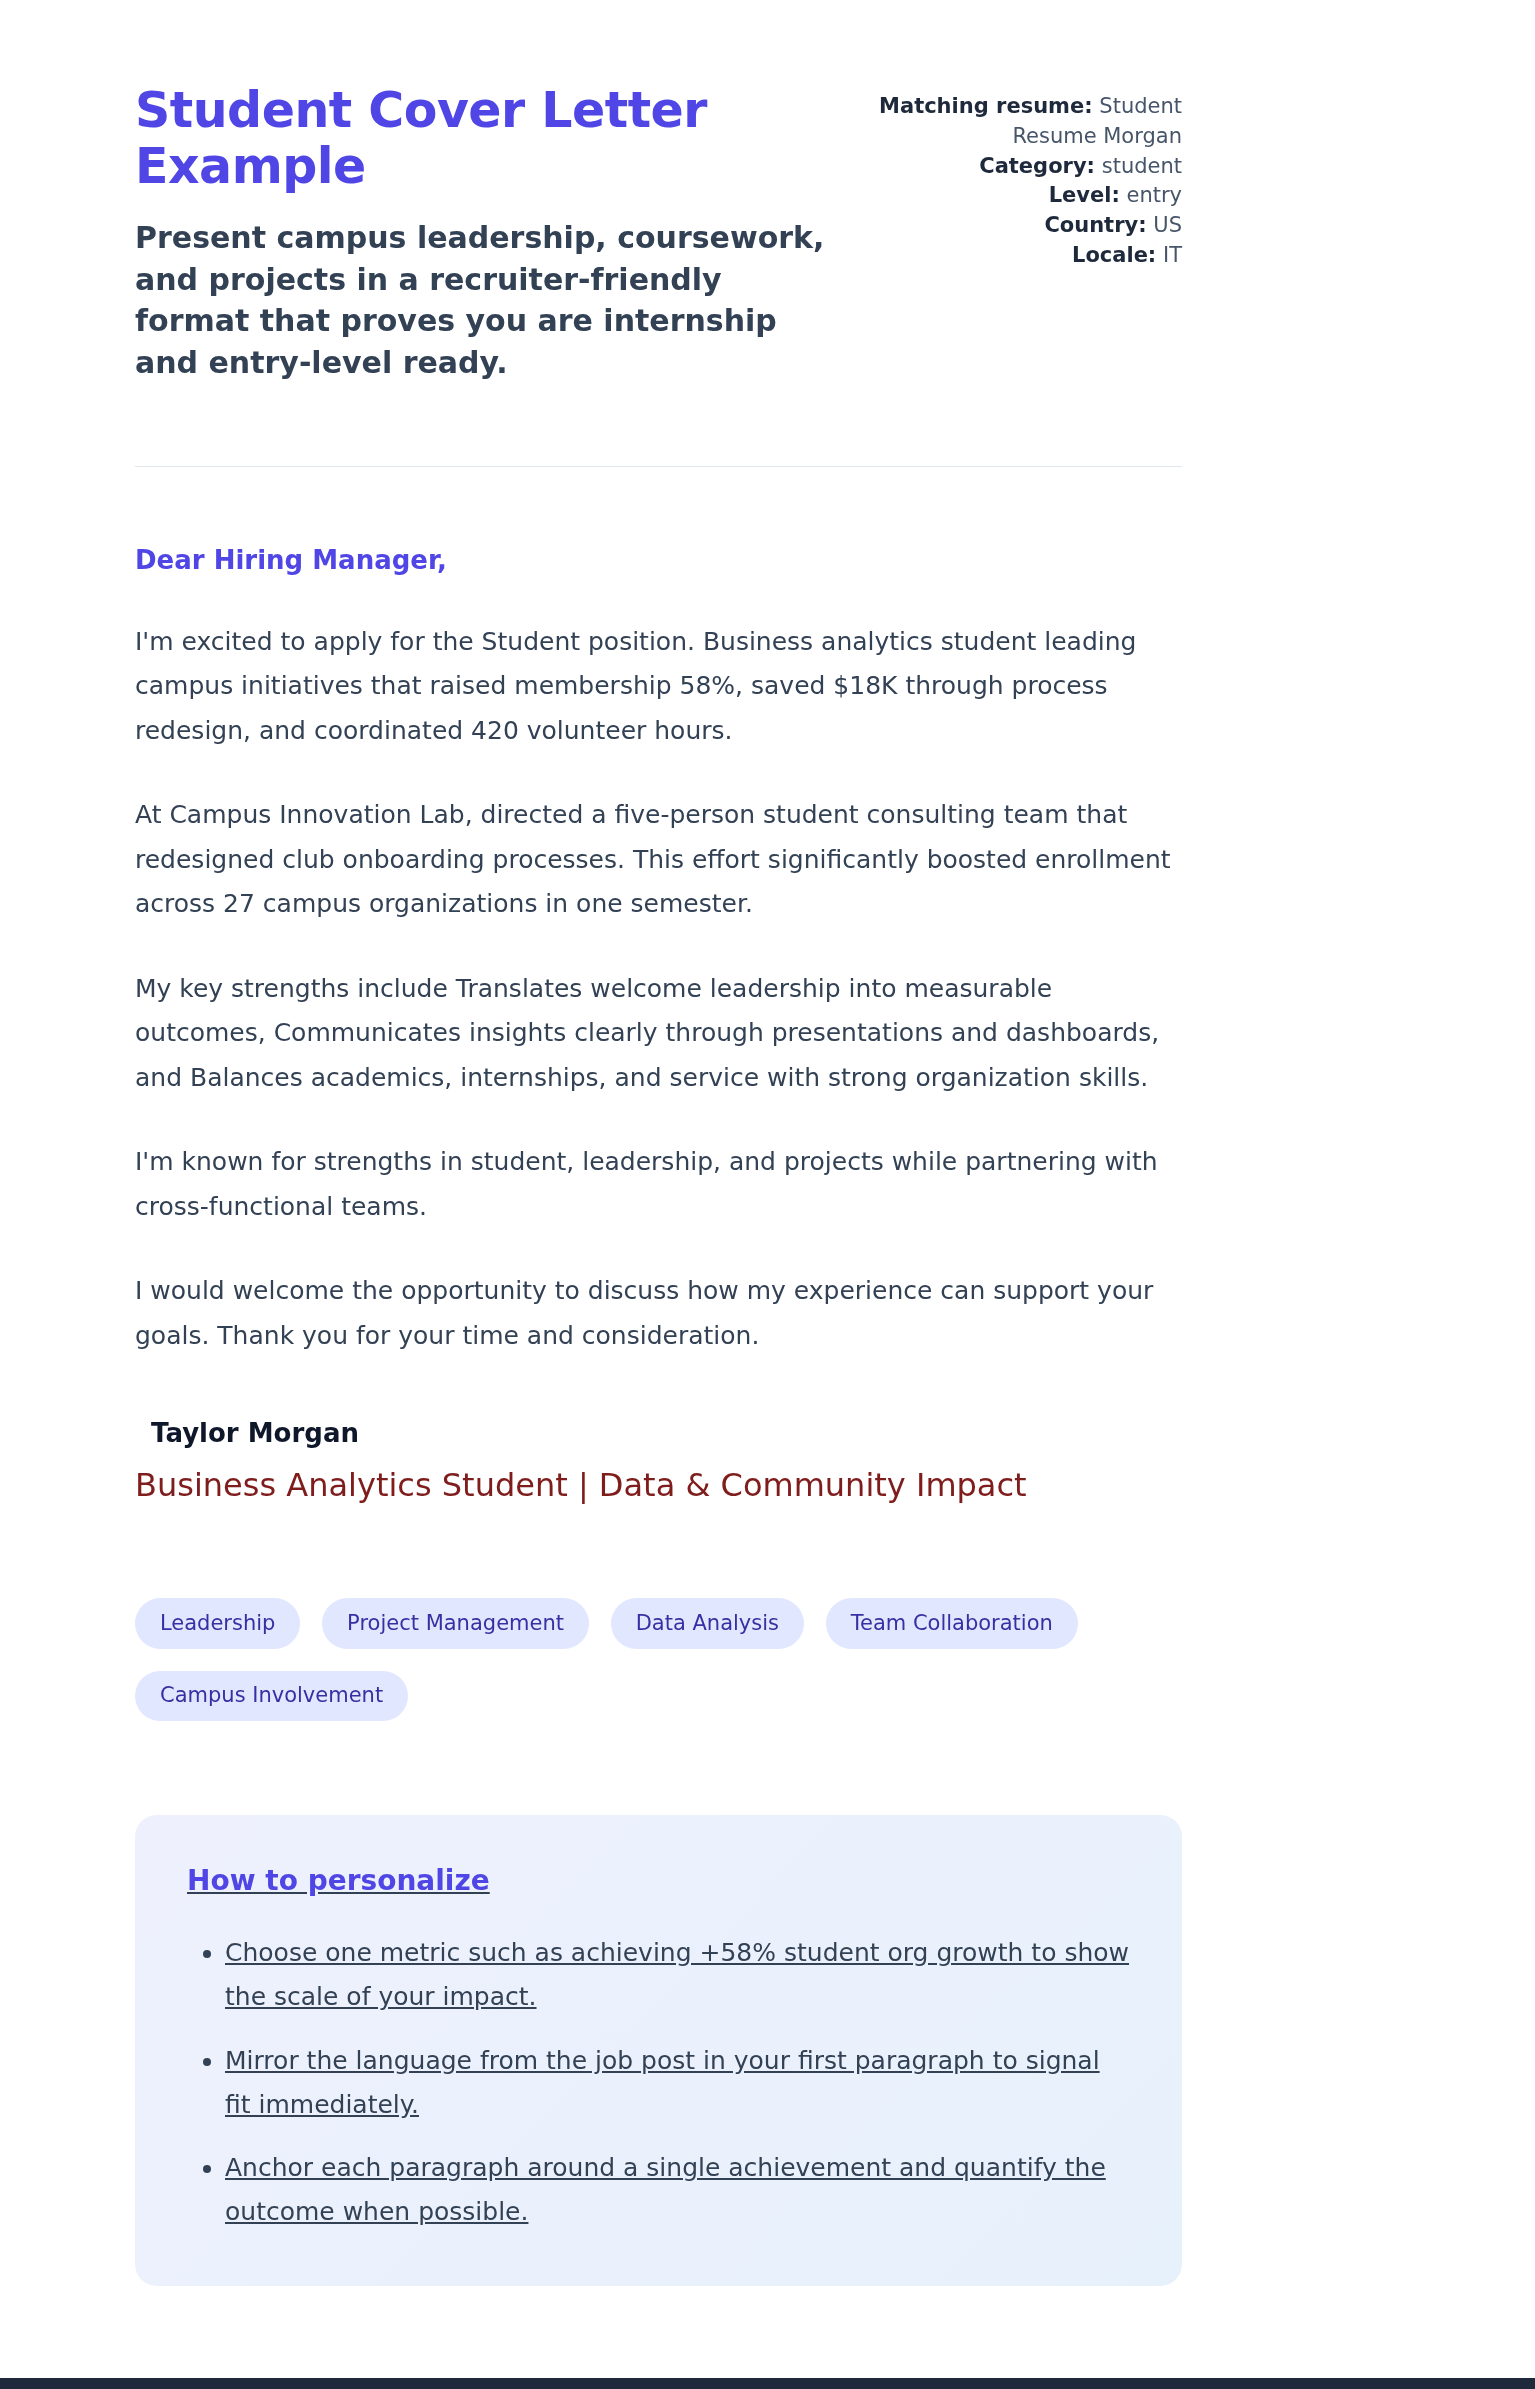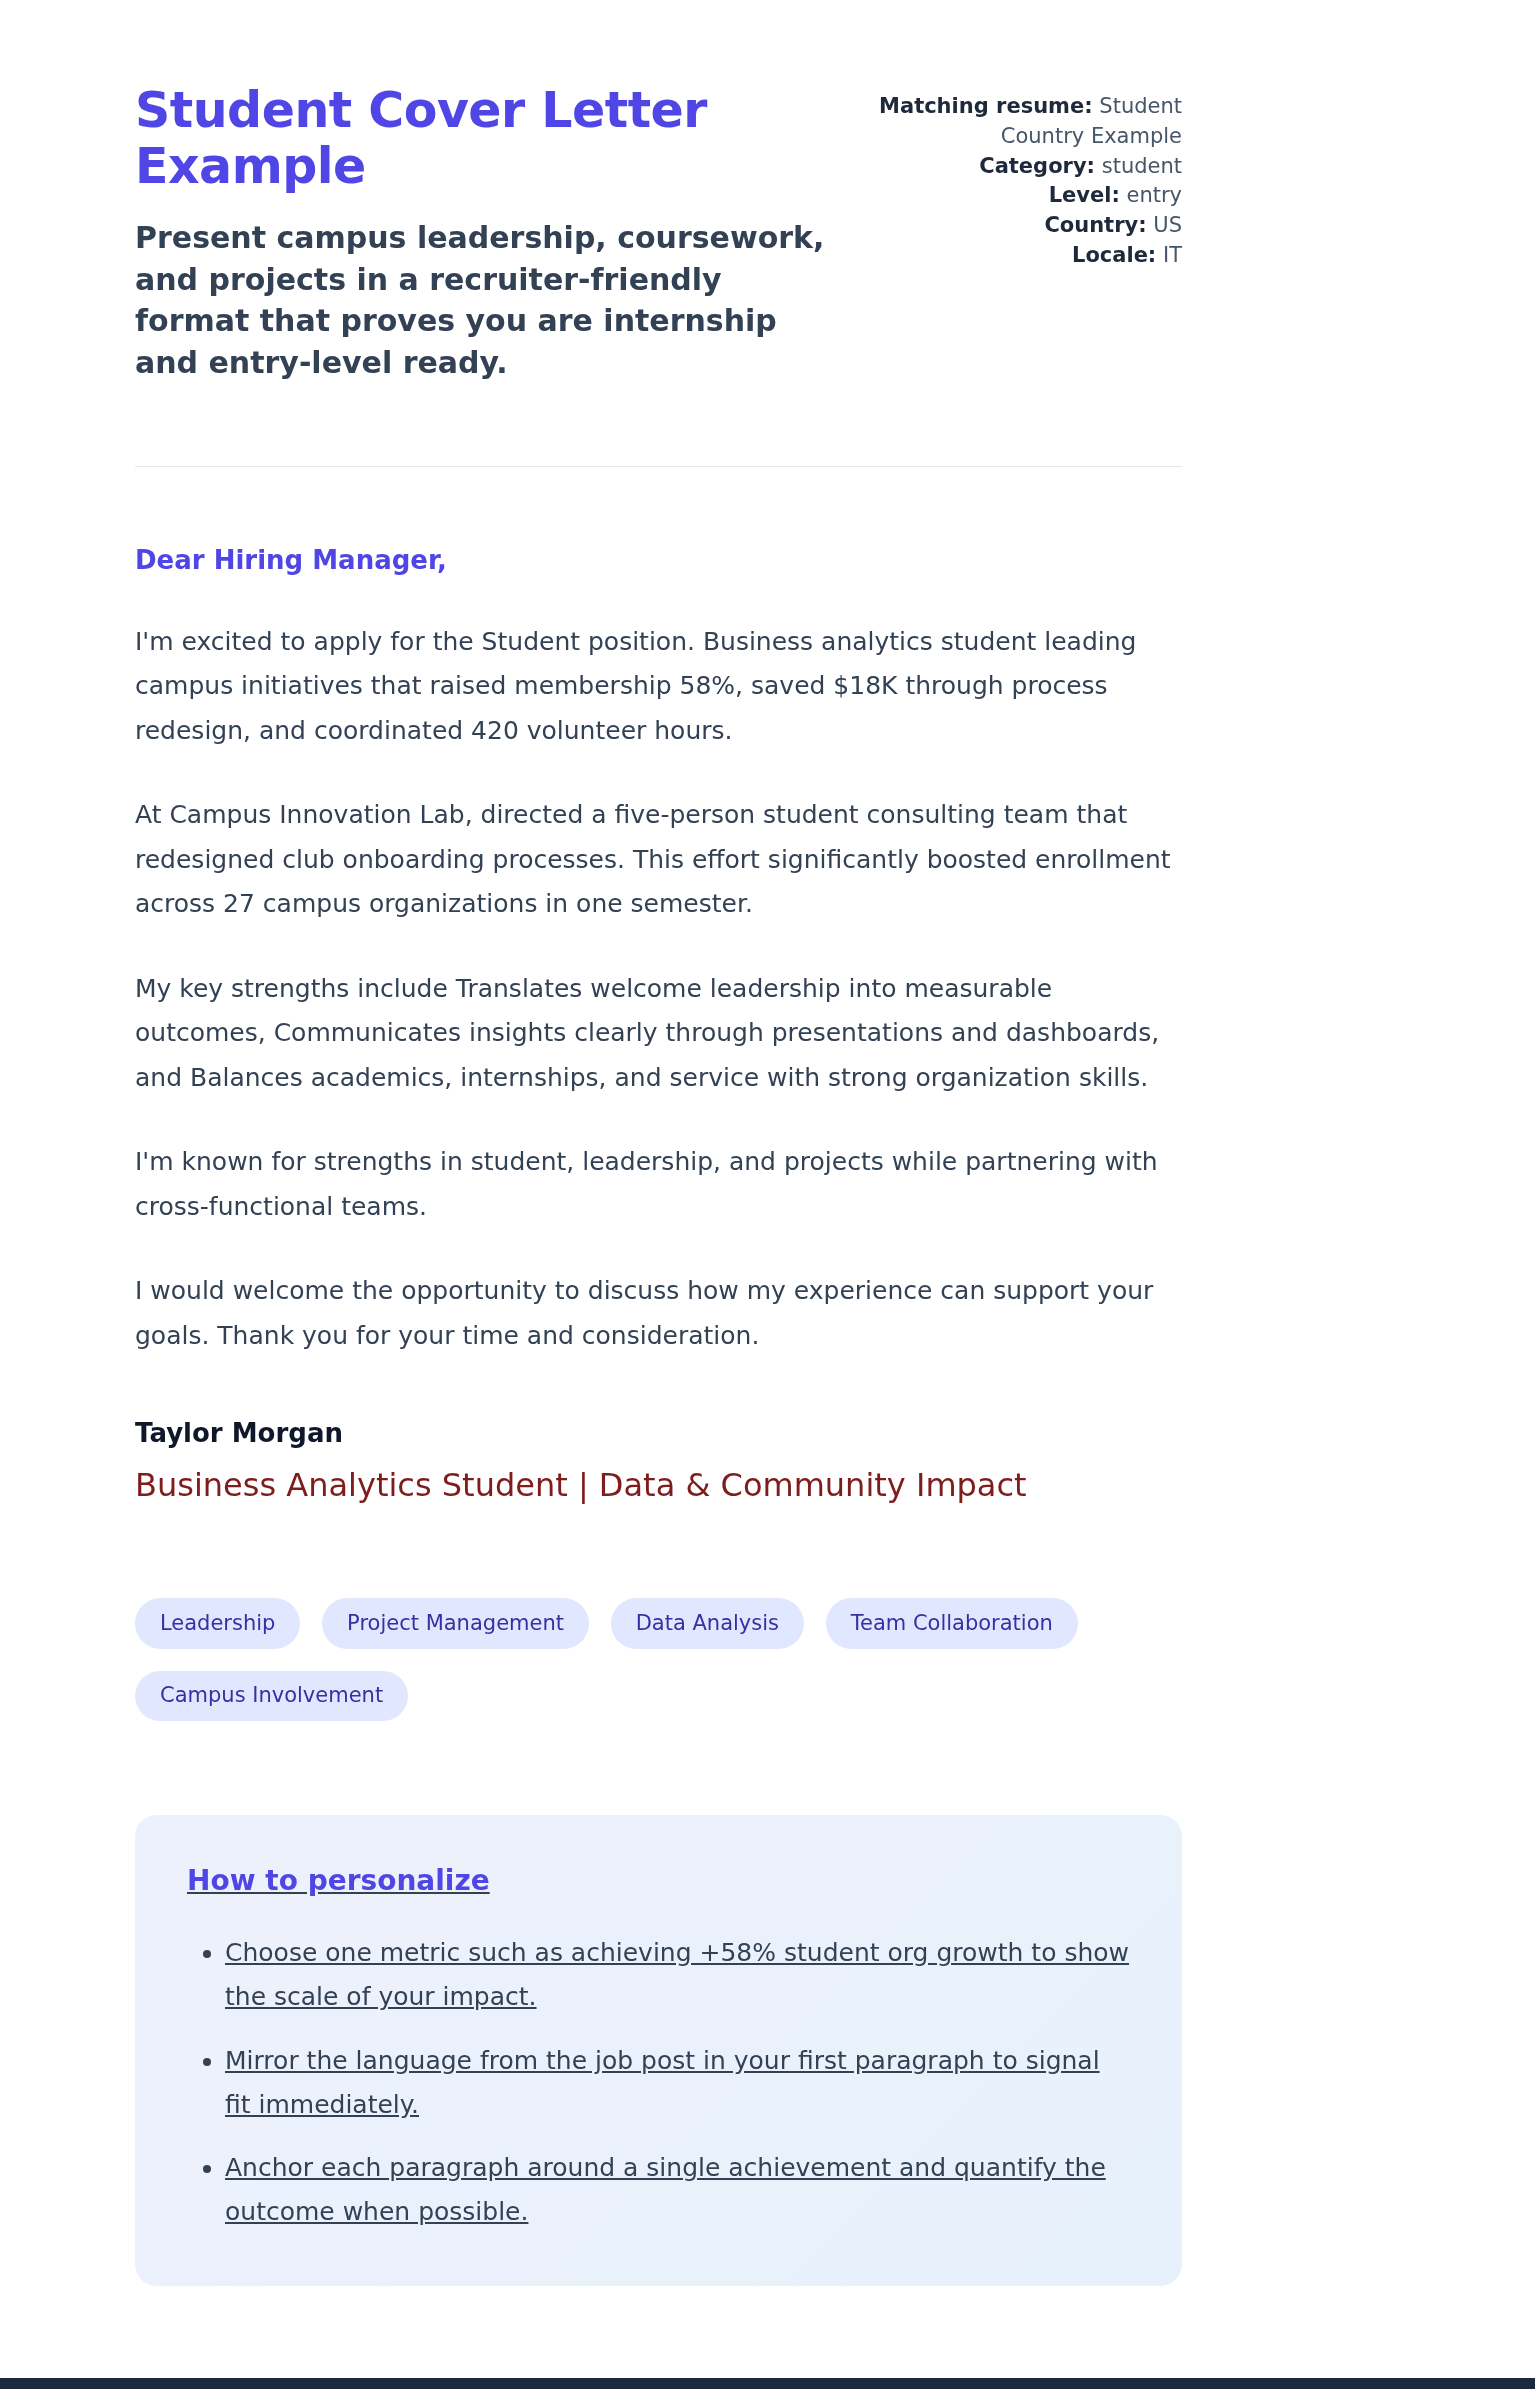--- a/index.html
+++ b/index.html
@@ -46,21 +46,21 @@
   .meta-label { font-weight: bold; color: #1e293b; }
 
   .divider { border: none; border-top: 1.8px solid #e2e8f0; margin: 83px 0 0; }
 
   
   .letter { padding-top: 78px; }
   .salutation { margin: 0 0 45px; font-size: 26px; font-weight: bold; color: #4f46e5; }
   .para { margin: 0 0 40px; max-width: 1239px; font-size: 25px; line-height: 1.78; color: #334155; }
 
   .signature { margin-top: 60px; }
-  .signature-name { margin: 0; font-size: 26px; font-weight: bold; color: #0f172a; }
+  .signature-name { margin: 16px; font-size: 26px; font-weight: bold; color: #0f172a; }
   .signature-role { margin: 18px 0 0; font-size: 32px; color: #7f1d1d; }
 
   
   .tags { margin-top: 94px; display: flex; flex-wrap: wrap; gap: 21.7px; text-align: right; }
   .tag {
     display: inline-block;
     padding: 11.7px 25px;
     border-radius: 902px;
     background: #e0e7ff;
     color: #3730a3;
@@ -94,21 +94,21 @@
 <body>
 
 <div class="page">
 
   <header class="header">
     <div class="header-left">
       <h1 class="page-title">Student Cover Letter Example</h1>
       <p class="page-subtitle">Present campus leadership, coursework, and projects in a recruiter-friendly format that proves you are internship and entry-level ready.</p>
     </div>
     <aside class="meta">
-      <div class="meta-row"><span class="meta-label">Matching resume:</span> <span>Student Country Example</span></div>
+      <div class="meta-row"><span class="meta-label">Matching resume:</span> <span>Student Resume Morgan</span></div>
       <div class="meta-row"><span class="meta-label">Category:</span> <span>student</span></div>
       <div class="meta-row"><span class="meta-label">Level:</span> <span>entry</span></div>
       <div class="meta-row"><span class="meta-label">Country:</span> <span>US</span></div>
       <div class="meta-row"><span class="meta-label">Locale:</span> <span>IT</span></div>
     </aside>
   </header>
 
   <hr class="divider">
 
   <main class="letter">

